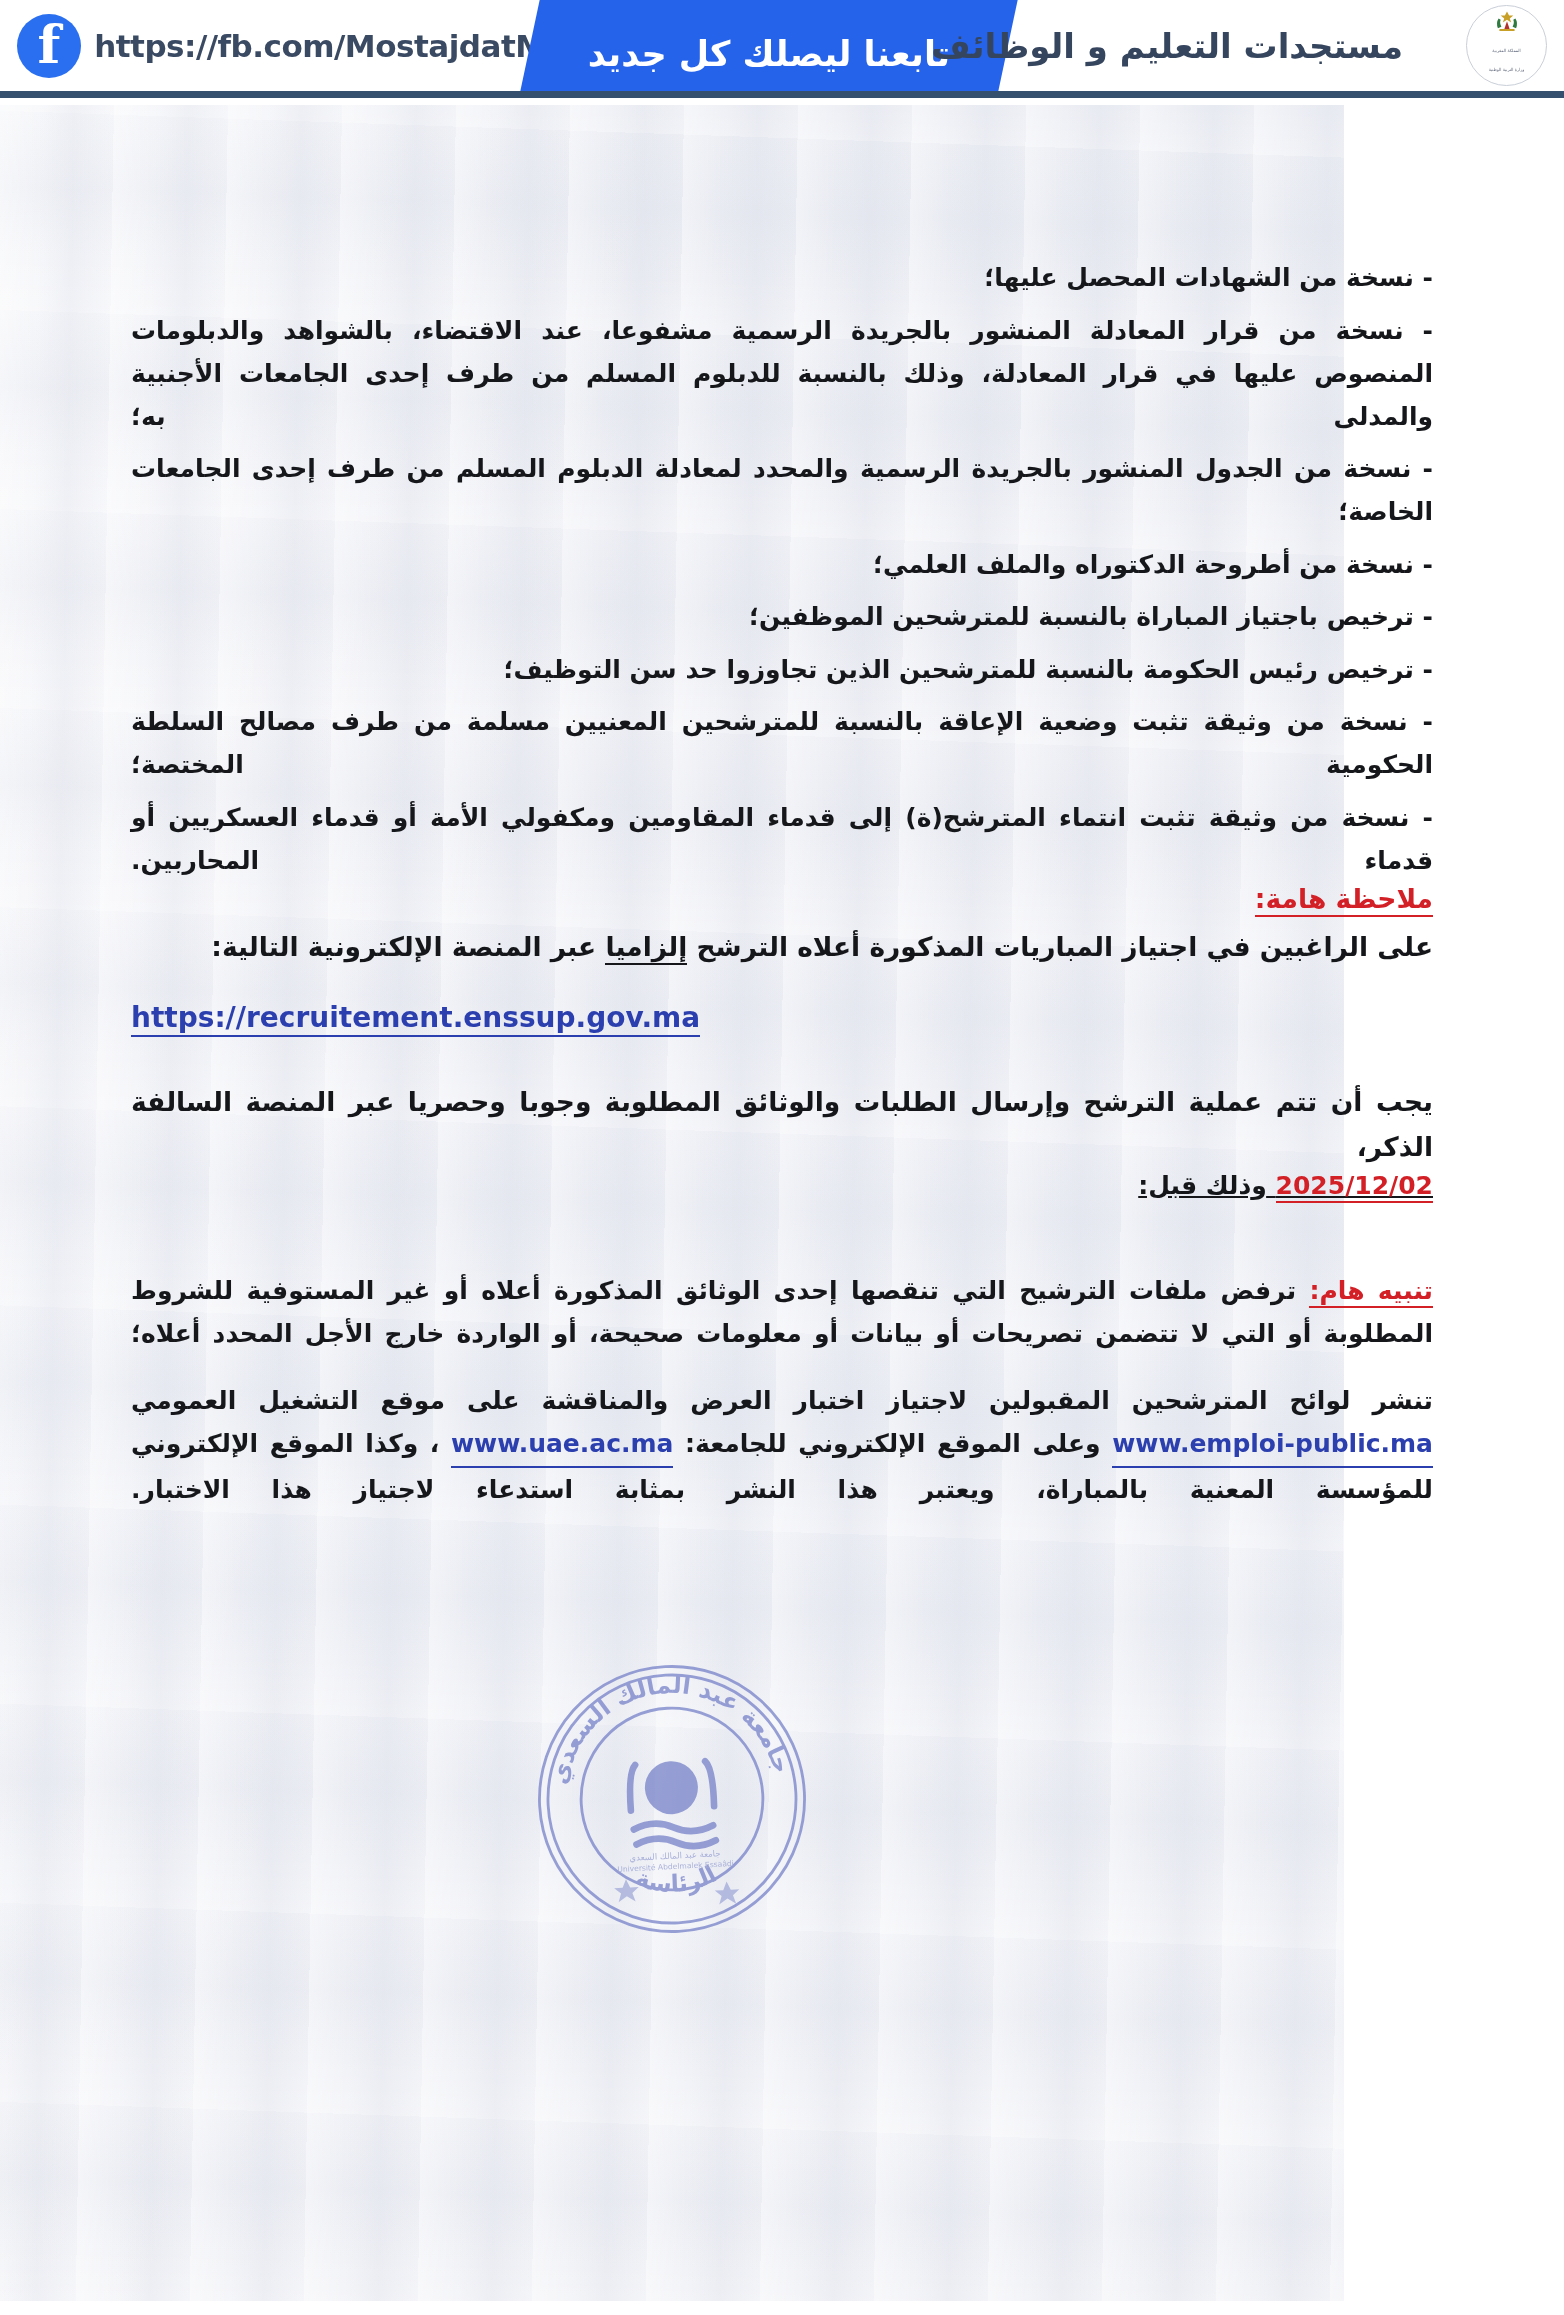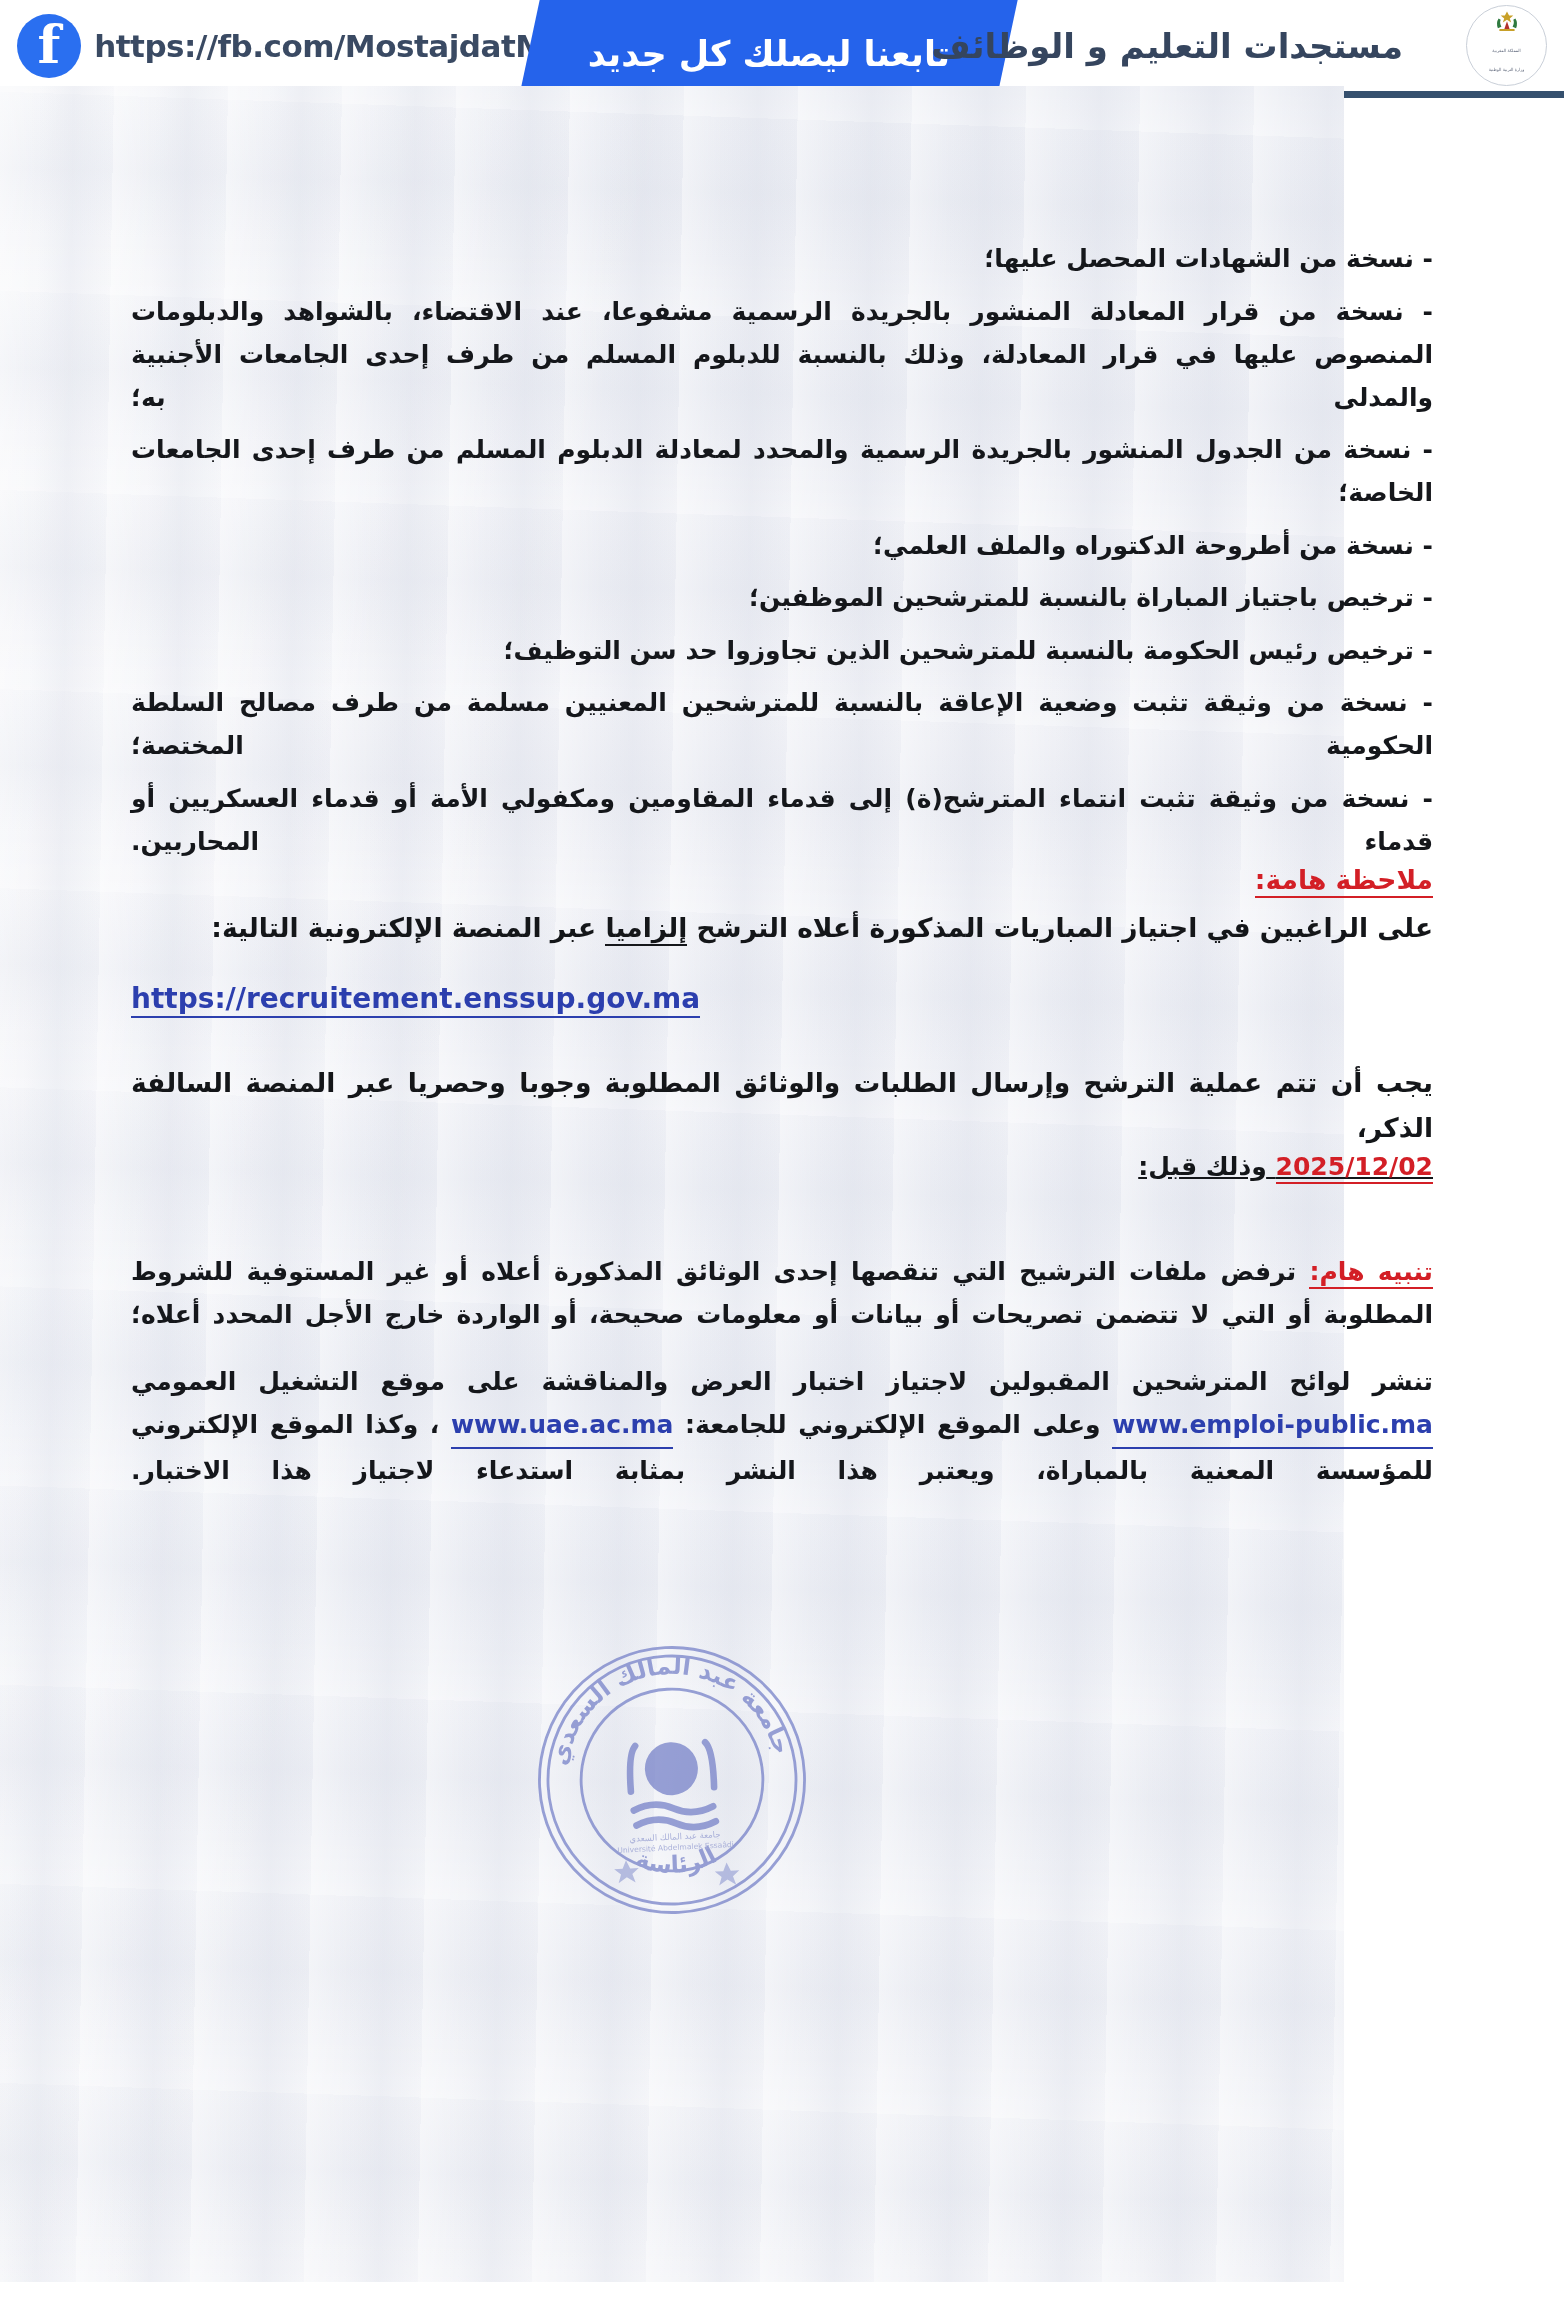--- a/index.html
+++ b/index.html
@@ -153,21 +153,21 @@
     color: #2f3b4f;
     line-height: 1.25;
     text-align: center;
     margin-top: 1.9px;
   }
 
   
   .page {
     position: absolute;
     left: 0;
-    top: 86px;
+    top: 105px;
     width: 1344px;
     height: 2196px;
     background:
       linear-gradient(103deg, rgba(255,255,255,0.55) 0%, rgba(236,238,245,0) 38%),
       linear-gradient(180deg, #eceef4 0%, #f0f1f6 30%, #edeff5 60%, #f2f3f7 100%);
   }
   .paper-noise {
     position: absolute;
     inset: 0;
     background-image:

